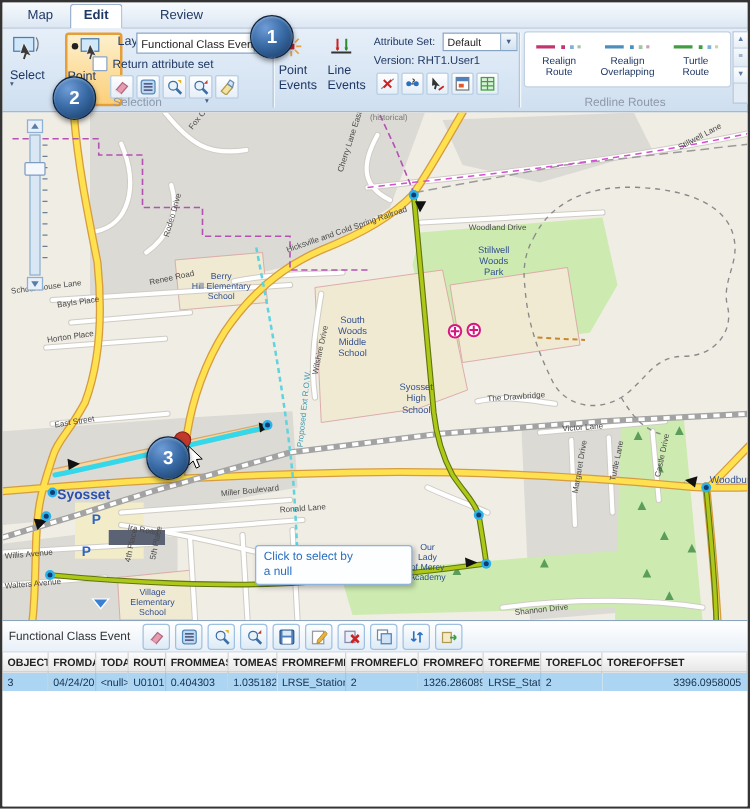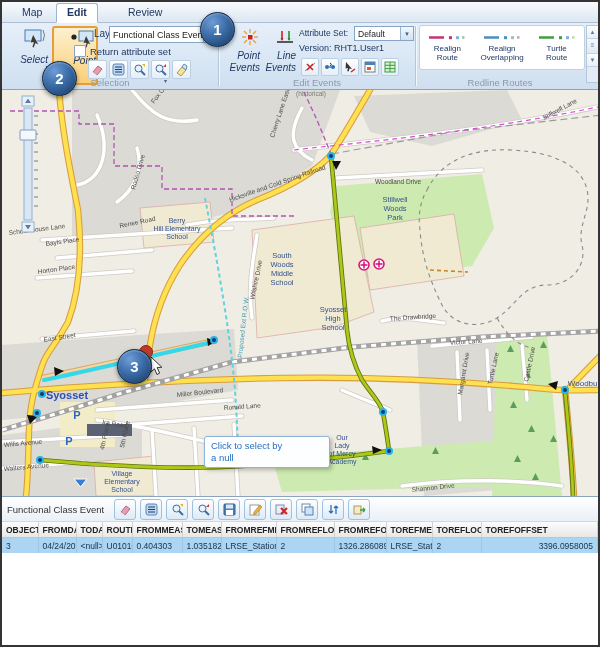--- a/index.html
+++ b/index.html
@@ -5,21 +5,21 @@
   html,body{margin:0;padding:0;background:#fff;font-family:"Liberation Sans",sans-serif;}
   .window{position:relative;width:600px;height:647px;box-sizing:border-box;border:2px solid #343434;background:#fff;overflow:hidden;}
   
   .tabbar{position:relative;height:20px;background:linear-gradient(#f7fafd,#dce7f3);border-bottom:1px solid #aebfd4;}
   .tab{position:absolute;top:2px;height:17px;line-height:17px;padding:0 10px;font-size:10.5px;color:#1f3864;cursor:default;}
   .tab.active{background:#fff;border:1px solid #9db4cf;border-bottom:1px solid #fff;border-radius:3px 3px 0 0;top:1px;height:18px;font-weight:bold;}
   
   .ribbon{position:relative;height:66px;background:linear-gradient(#e6eff9,#cfdff0);border-bottom:1px solid #8aa4c2;font-size:10px;color:#1f3864;}
   .vdiv{position:absolute;top:3px;bottom:3px;width:1px;background:#b4c6da;box-shadow:1px 0 0 #f2f7fc;}
   .grp-caption{position:absolute;bottom:1px;text-align:center;font-size:9.5px;color:#8e99a8;}
-  .big-btn{position:absolute;display:flex;flex-direction:column;align-items:flex-end;justify-content:flex-start;cursor:pointer;font-style:italic;}
+  .big-btn{position:absolute;display:flex;flex-direction:column;align-items:flex-start;justify-content:flex-start;cursor:pointer;}
   .big-btn .lbl{font-size:10px;color:#1f3864;margin-top:1px;text-align:center;line-height:11px;}
   .caret{font-size:6px;color:#44608a;line-height:5px;}
   .point-btn{border:2px solid #e79e37;border-radius:3px;background:linear-gradient(#fdf0cd,#fbcf79);}
   .dd{position:absolute;height:15px;background:#fff;border:1px solid #86a4c4;display:flex;align-items:center;}
   .dd .val{flex:1;padding:0 3px;font-size:9px;color:#222;white-space:nowrap;overflow:hidden;}
   .dd .dbtn{width:12px;align-self:stretch;background:linear-gradient(#f2f7fb,#d3e2f0);border-left:1px solid #9ab3cf;display:flex;align-items:center;justify-content:center;color:#44608a;font-size:6px;}
   .chk{position:absolute;display:flex;align-items:center;gap:4px;font-size:9.5px;color:#1f3864;}
   .chk .box{width:10px;height:10px;background:#fff;border:1px solid #8aa6c4;border-radius:1px;}
   .mini-row{position:absolute;display:flex;gap:2px;}
   .mini-btn{width:17px;height:17px;border:1px solid #b9cfe4;border-radius:2px;background:linear-gradient(#fefefe,#e6eef7);display:flex;align-items:center;justify-content:center;cursor:pointer;}
@@ -198,21 +198,20 @@
         </div>
       <div class="mini-btn" style="width:16px;height:16px">
           <svg width="12" height="12">
             <rect x="1" y="1" width="10" height="10" fill="#d9efd9" stroke="#3f9e3f"></rect>
             <line x1="1" y1="4.3" x2="11" y2="4.3" stroke="#3f9e3f"></line>
             <line x1="1" y1="7.6" x2="11" y2="7.6" stroke="#3f9e3f"></line>
             <line x1="6" y1="1" x2="6" y2="11" stroke="#3f9e3f"></line>
           </svg>
         </div>
     </div>
-    <div class="grp-caption" style="left:216px;width:198px">Edit Events</div>
     <div class="vdiv" style="left:413px"></div>
 
     <div class="redline-panel">
       <div class="red-btn">
         <svg width="40" height="9">
             <line x1="2" y1="4.5" x2="17" y2="4.5" stroke="#c2356e" stroke-width="2.5"></line>
             <rect x="22" y="3.2" width="3" height="3" fill="#c2356e"></rect>
             <rect x="29" y="3.2" width="3" height="3" fill="#7fb2d8"></rect>
             <rect x="35" y="3.2" width="2.5" height="2.5" fill="#9fc79f"></rect>
           </svg>

